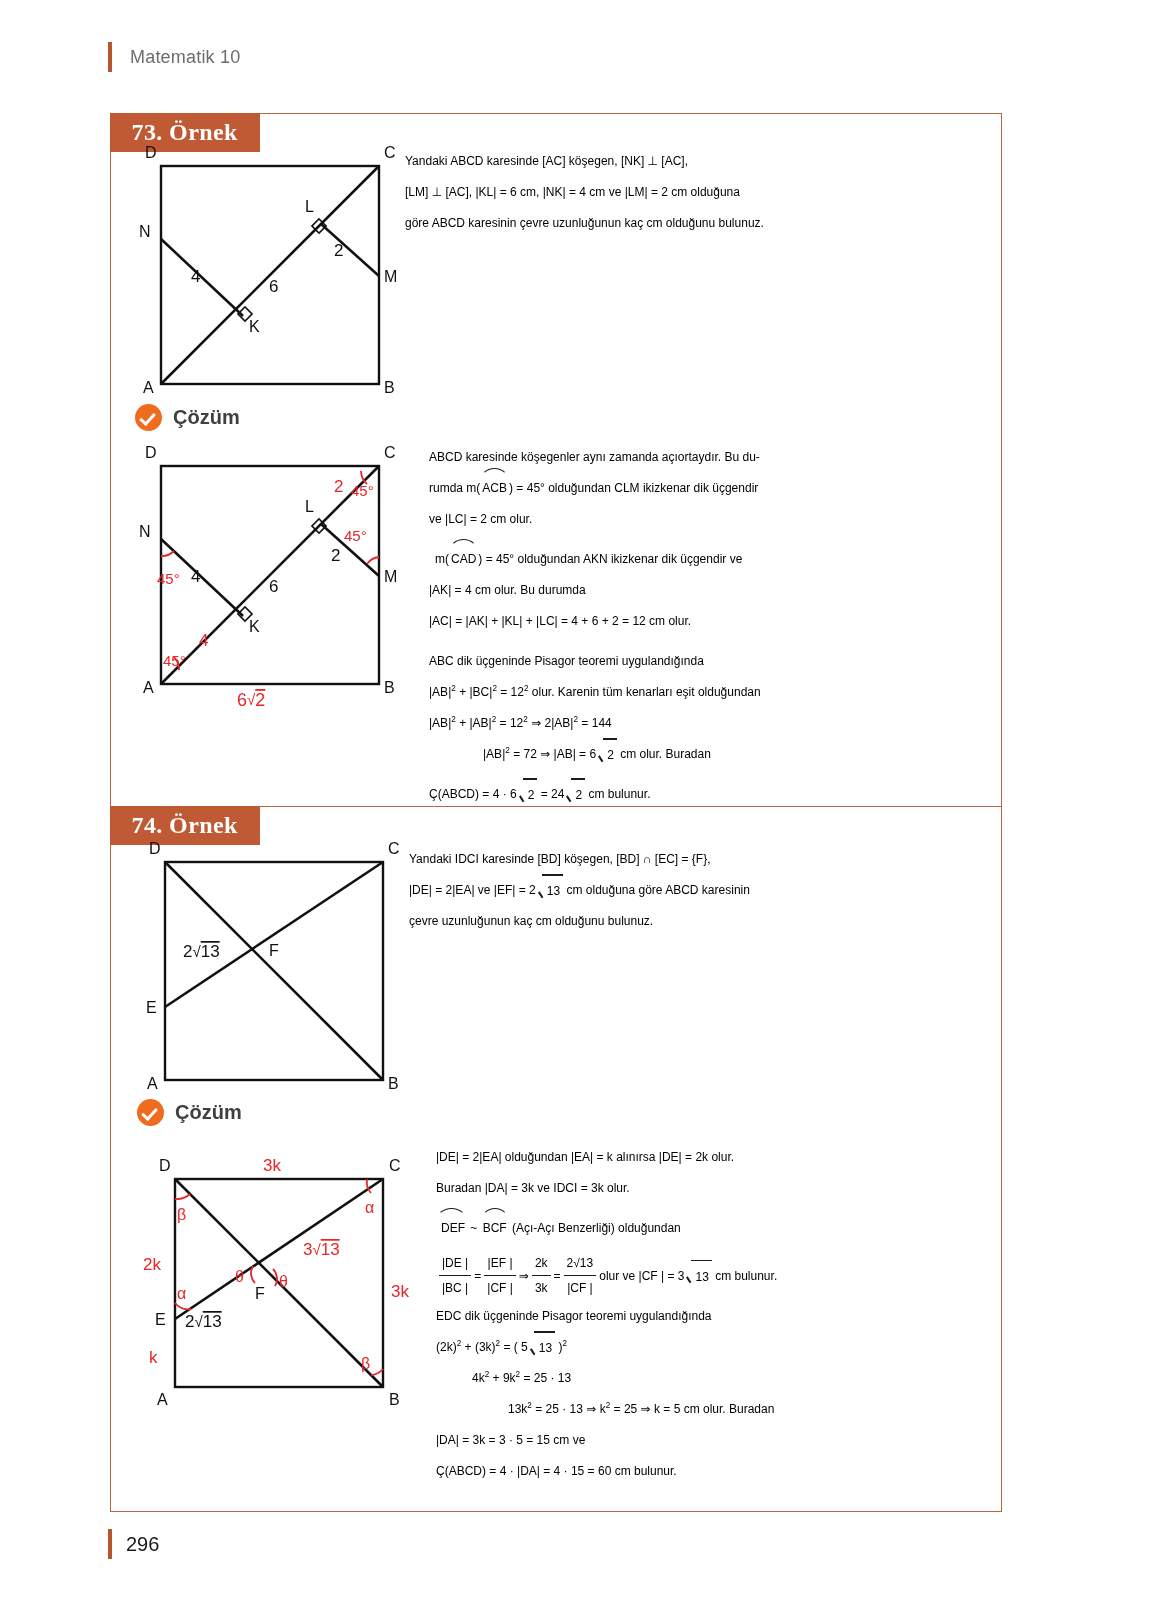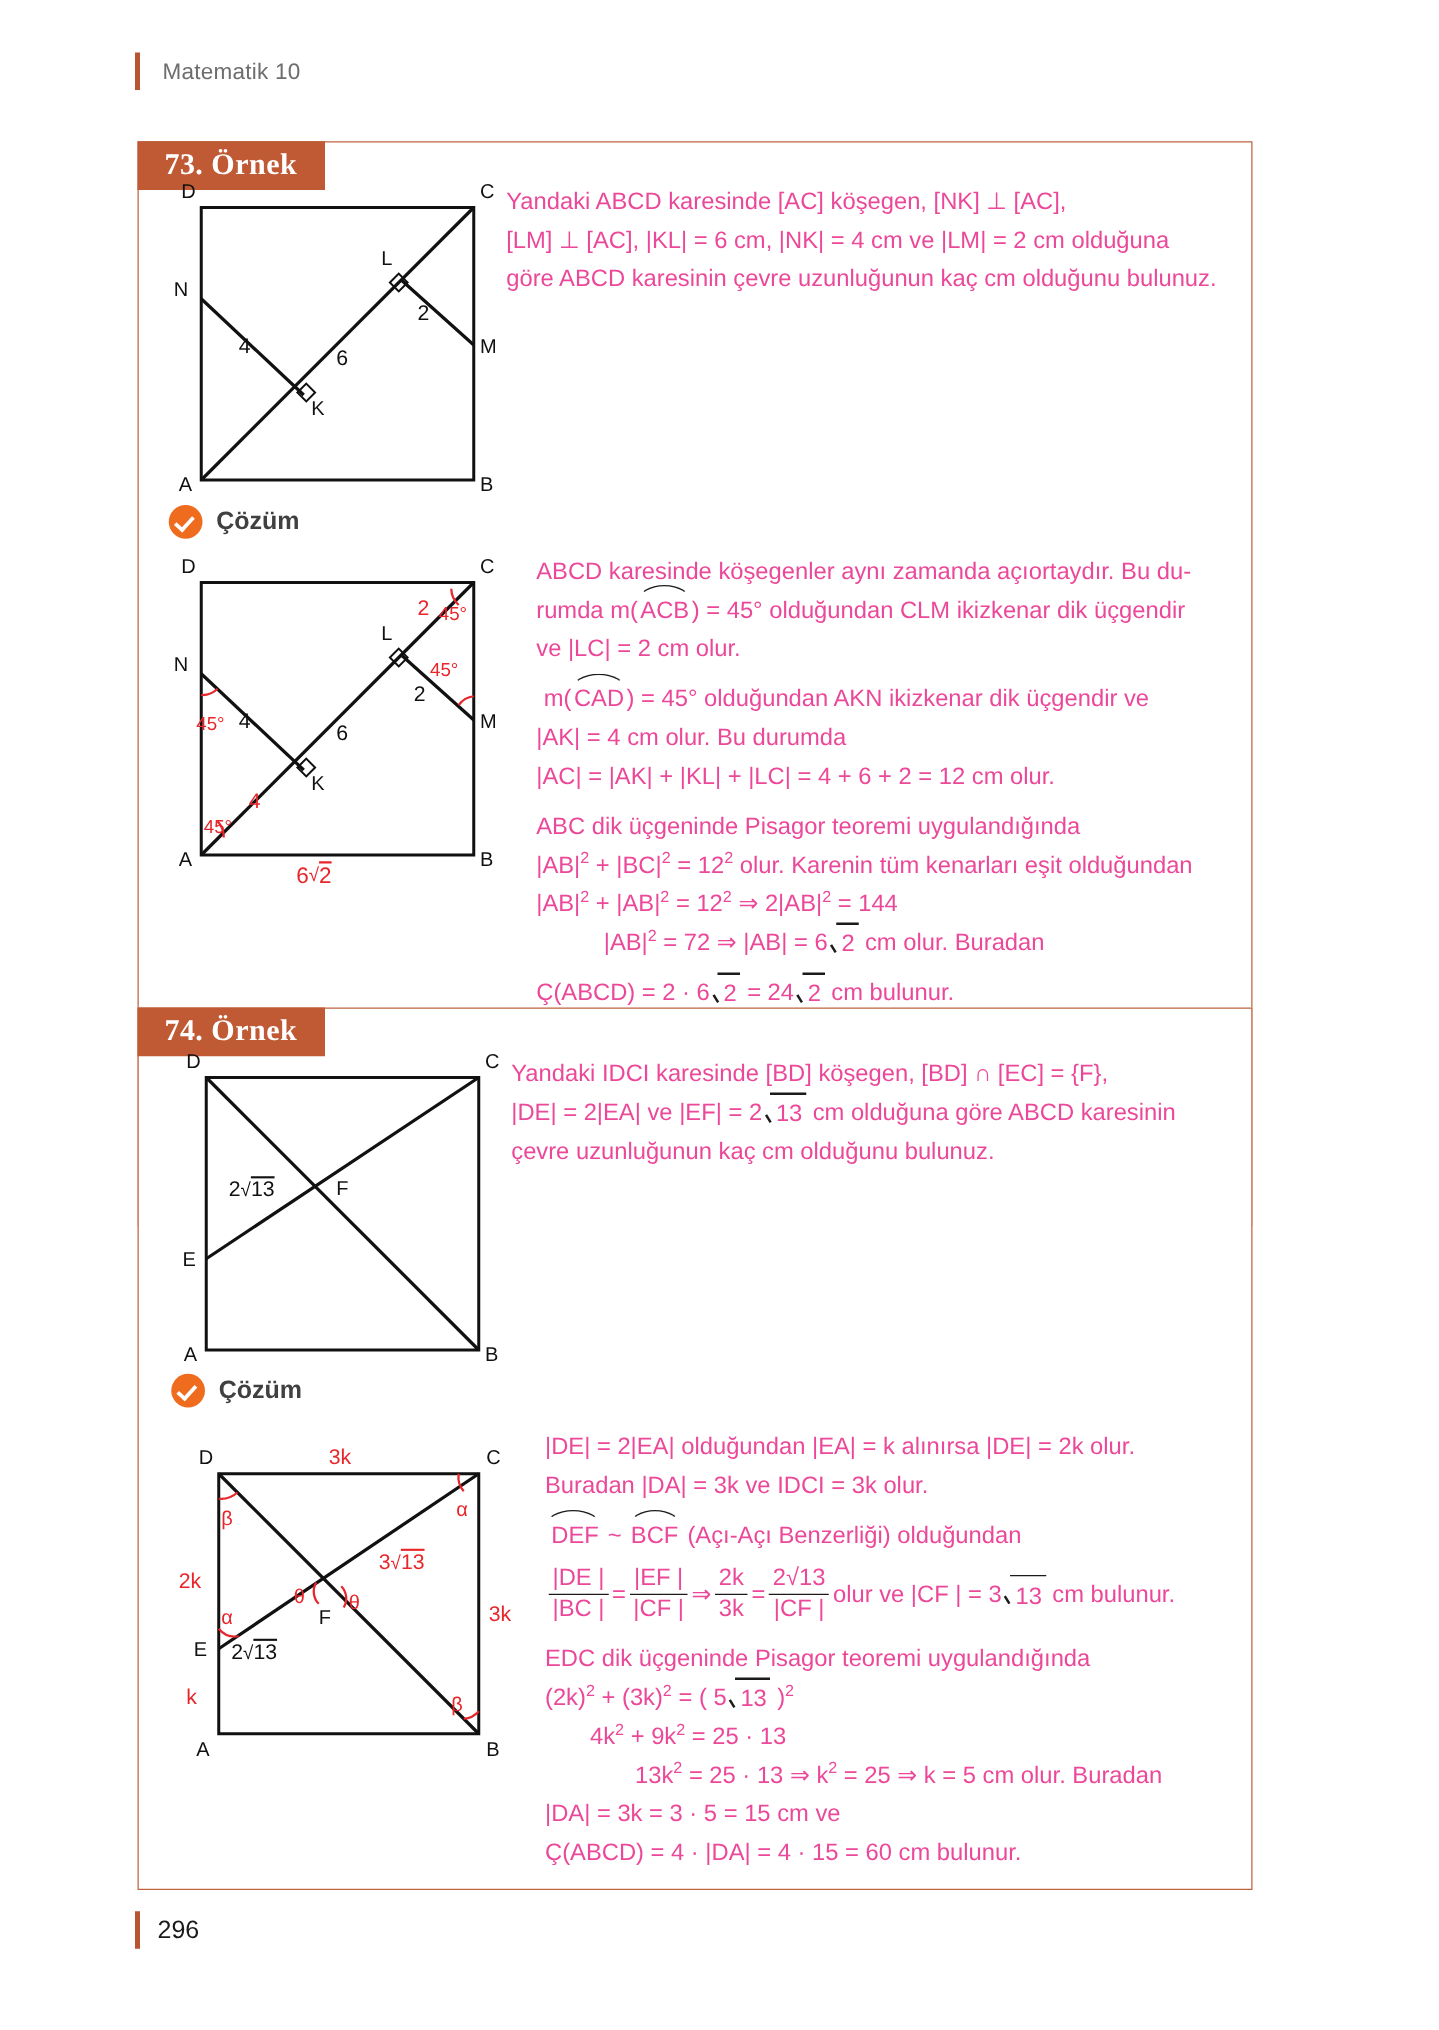--- a/index.html
+++ b/index.html
@@ -91,23 +91,23 @@
   }
   .cozum .lbl {
     font-size: 20px;
     font-weight: bold;
     color: #404040;
   }
 
   
   .prose {
     position: absolute;
-    font-size: 19px;
+    font-size: 12px;
     line-height: 31px;
-    color: #ec4899;
+    color: #000000;
   }
   .prose p { margin: 0 0 9px 0; }
   .prose p.tight { margin: 0; }
 
   .sqrt {
     display: inline-block;
     position: relative;
     padding: 0 3px 0 10px;
     margin-left: 1px;
   }
@@ -280,21 +280,21 @@
       <span>|AK| = 4 cm olur. Bu durumda</span><br>
       <span>|AC| = |AK| + |KL| + |LC| = 4 + 6 + 2 = 12 cm olur.</span>
     </p>
     <p>
       <span>ABC dik üçgeninde Pisagor teoremi uygulandığında</span><br>
       <span>|AB|</span><sup class="p2">2</sup><span> + |BC|</span><sup class="p2">2</sup><span> = 12</span><sup class="p2">2</sup><span> olur. Karenin tüm kenarları eşit olduğundan</span><br>
       <span>|AB|</span><sup class="p2">2</sup><span> + |AB|</span><sup class="p2">2</sup><span> = 12</span><sup class="p2">2</sup><span> ⇒  2|AB|</span><sup class="p2">2</sup><span>  = 144</span><br>
       <span style="padding-left:54px">|AB|</span><sup class="p2">2</sup><span> = 72 ⇒ |AB| = 6</span><span class="sqrt"><span>2</span></span><span>  cm olur. Buradan</span>
     </p>
     <p class="tight">
-      <span>Ç(ABCD) = 2 · 6</span><span class="sqrt"><span>2</span></span><span> = 24</span><span class="sqrt"><span>2</span></span><span>  cm bulunur.</span>
+      <span>Ç(ABCD) = 4 · 6</span><span class="sqrt"><span>2</span></span><span> = 24</span><span class="sqrt"><span>2</span></span><span>  cm bulunur.</span>
     </p>
   </div>
 </div>
 
 <div class="example" id="ex74">
   <div class="ribbon">74. Örnek</div>
 
   <div class="fig" style="left:22px; top:33px;">
     <svg width="270" height="250" viewBox="0 0 270 250">
       <rect x="32" y="22" width="218" height="218" fill="none" stroke="#111" stroke-width="2.4"></rect>
@@ -359,21 +359,21 @@
       <text x="146" y="140" font-family="Liberation Sans, sans-serif" font-size="16" fill="#e8252a">θ</text>
     </svg>
   </div>
 
   <div class="prose" style="left:325px; top:335px; width:560px;">
     <p class="tight">|DE|  =  2|EA|  olduğundan  |EA|  =  k  alınırsa  |DE|  =  2k  olur.</p>
     <p>Buradan |DA| = 3k ve IDCI = 3k olur.</p>
     <p>
       <span style="padding-left:5px" class="ovl">DEF</span><span> ~ </span><span class="ovl">BCF</span><span>  (Açı-Açı Benzerliği) olduğundan</span>
     </p>
-    <p style="margin-bottom:12px">
+    <p style="margin-bottom:1px">
       <span class="frac">
         <span class="num">|DE |</span>
         <span class="den">|BC |</span>
       </span><span>=</span><span class="frac">
         <span class="num">|EF |</span>
         <span class="den">|CF |</span>
       </span><span>⇒</span><span class="frac">
         <span class="num">2k</span>
         <span class="den">3k</span>
       </span><span>=</span><span class="frac">

